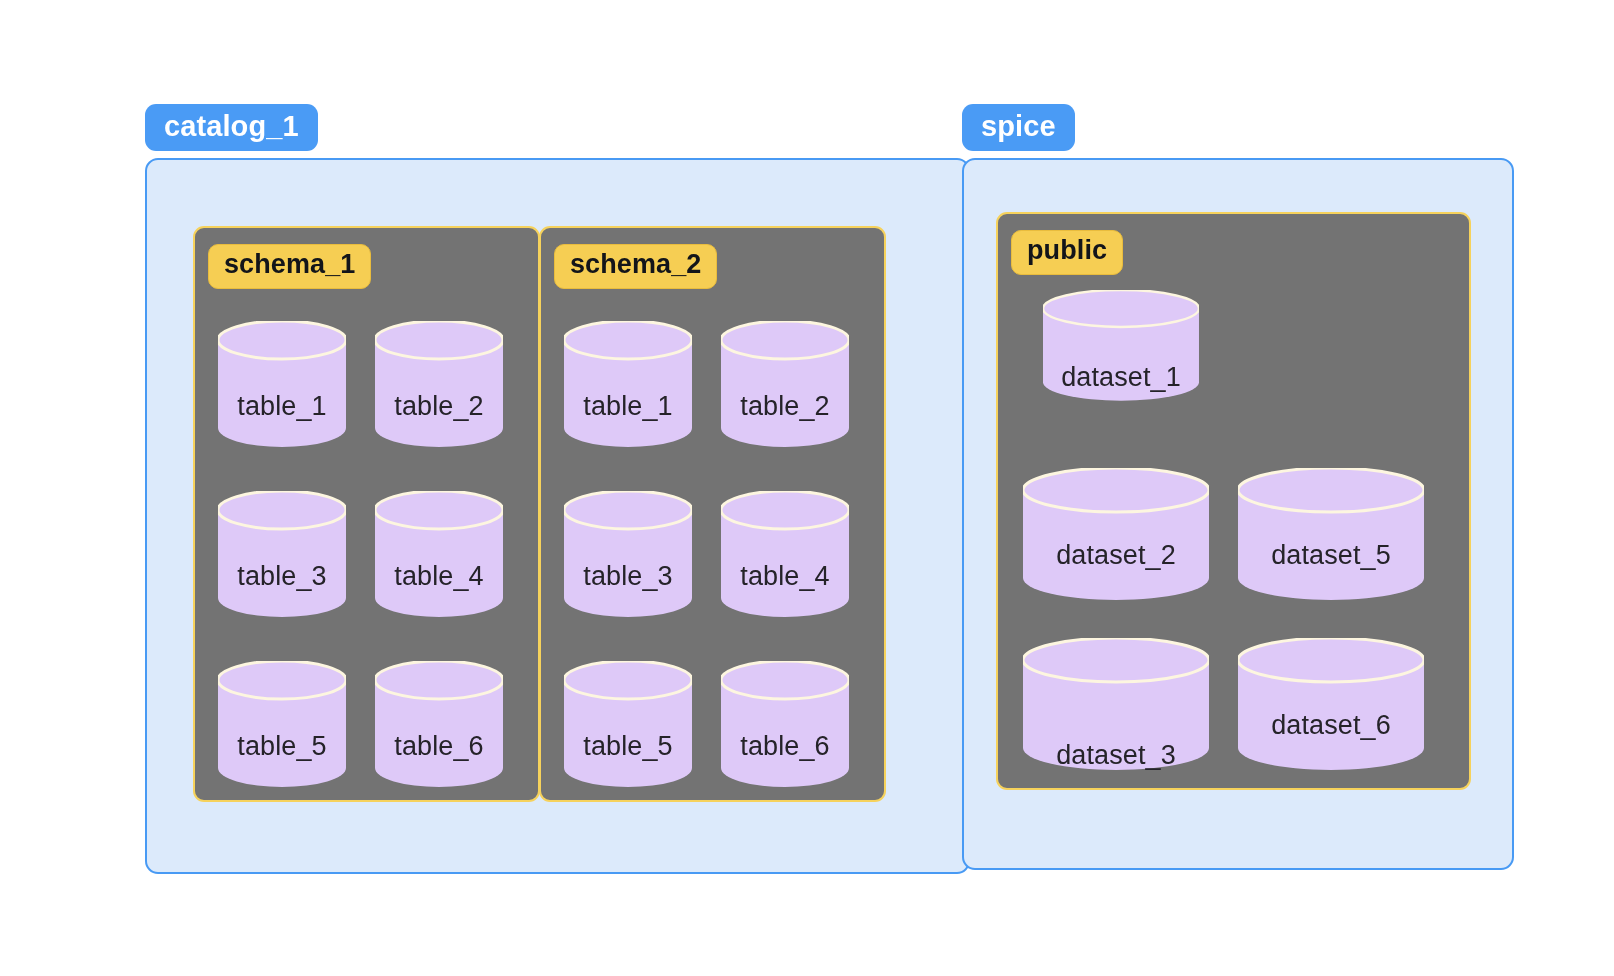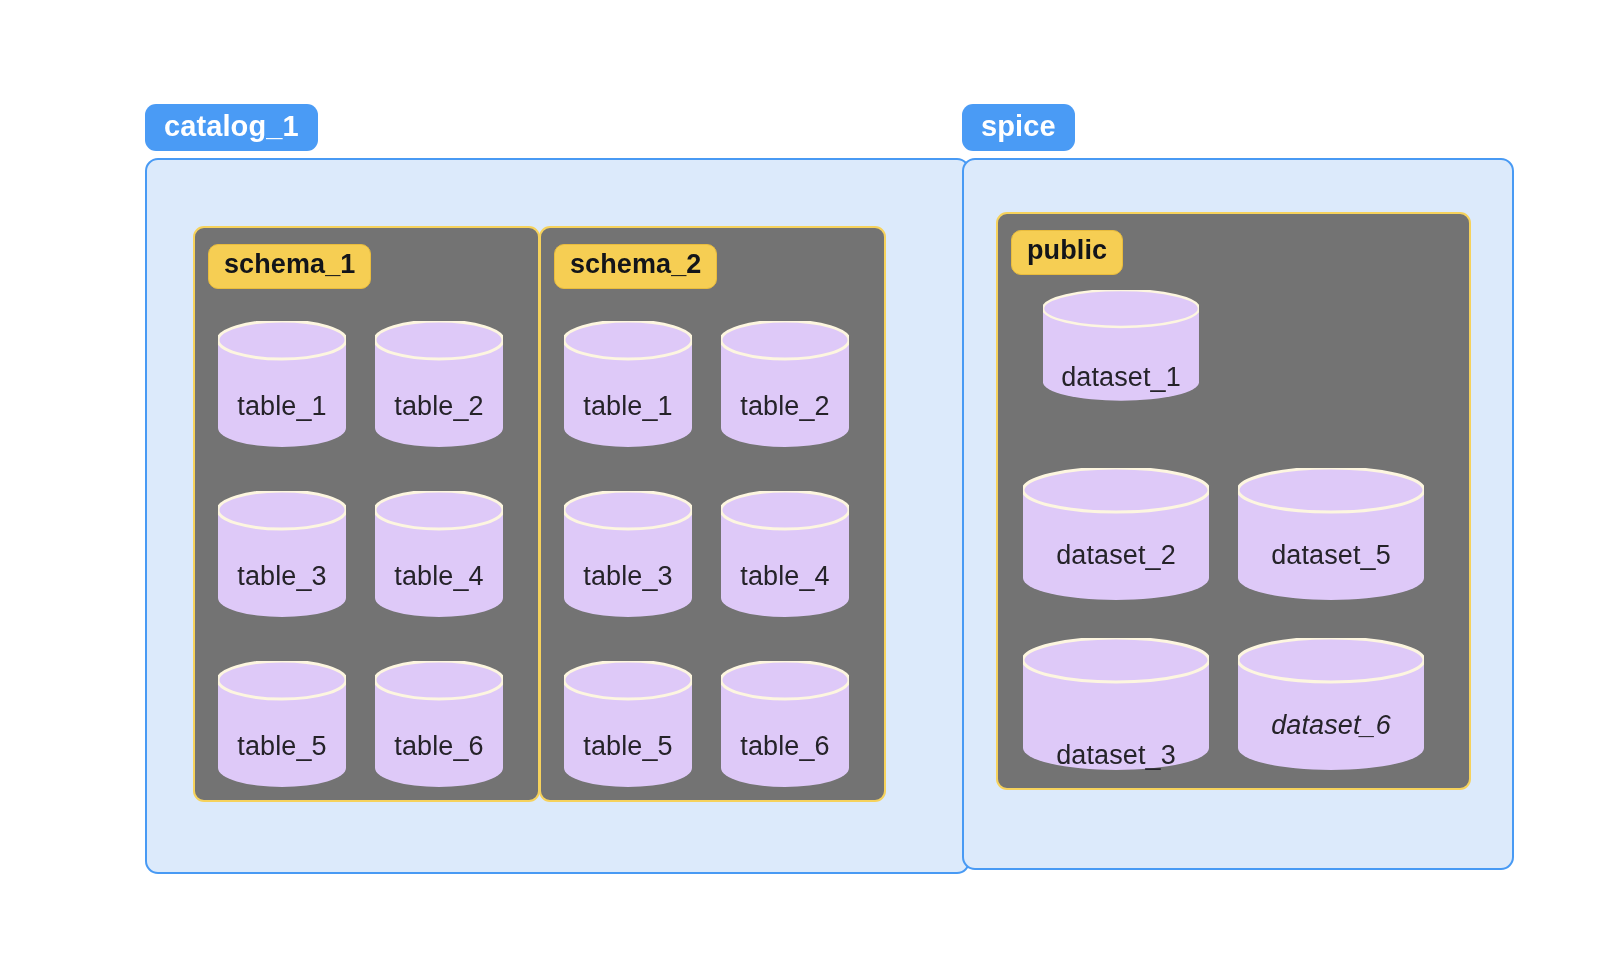--- a/index.html
+++ b/index.html
@@ -253,18 +253,18 @@
           <ellipse cx="93" cy="22" rx="93" ry="22" fill="#dec9f8" stroke="#fdf6e0" stroke-width="3"></ellipse>
         </svg>
         <div class="cyl-label" style="top:74px;margin-top:30px;">dataset_3</div>
       </div>
 
       <div class="cyl" style="left:240px; top:424px; width:186px; height:132px;">
         <svg class="cyl-svg" viewBox="0 0 186 132" preserveAspectRatio="none">
           <path d="M0,22 A93,22 0 0 1 186,22 L186,110 A93,22 0 0 1 0,110 Z" fill="#dec9f8"></path>
           <ellipse cx="93" cy="22" rx="93" ry="22" fill="#dec9f8" stroke="#fdf6e0" stroke-width="3"></ellipse>
         </svg>
-        <div class="cyl-label" style="top:74px;font-style:italic;">dataset_6</div>
+        <div class="cyl-label" style="top:74px;">dataset_6</div>
       </div>
     </div>
   </div>
 
 </div>
 
 </body></html>

